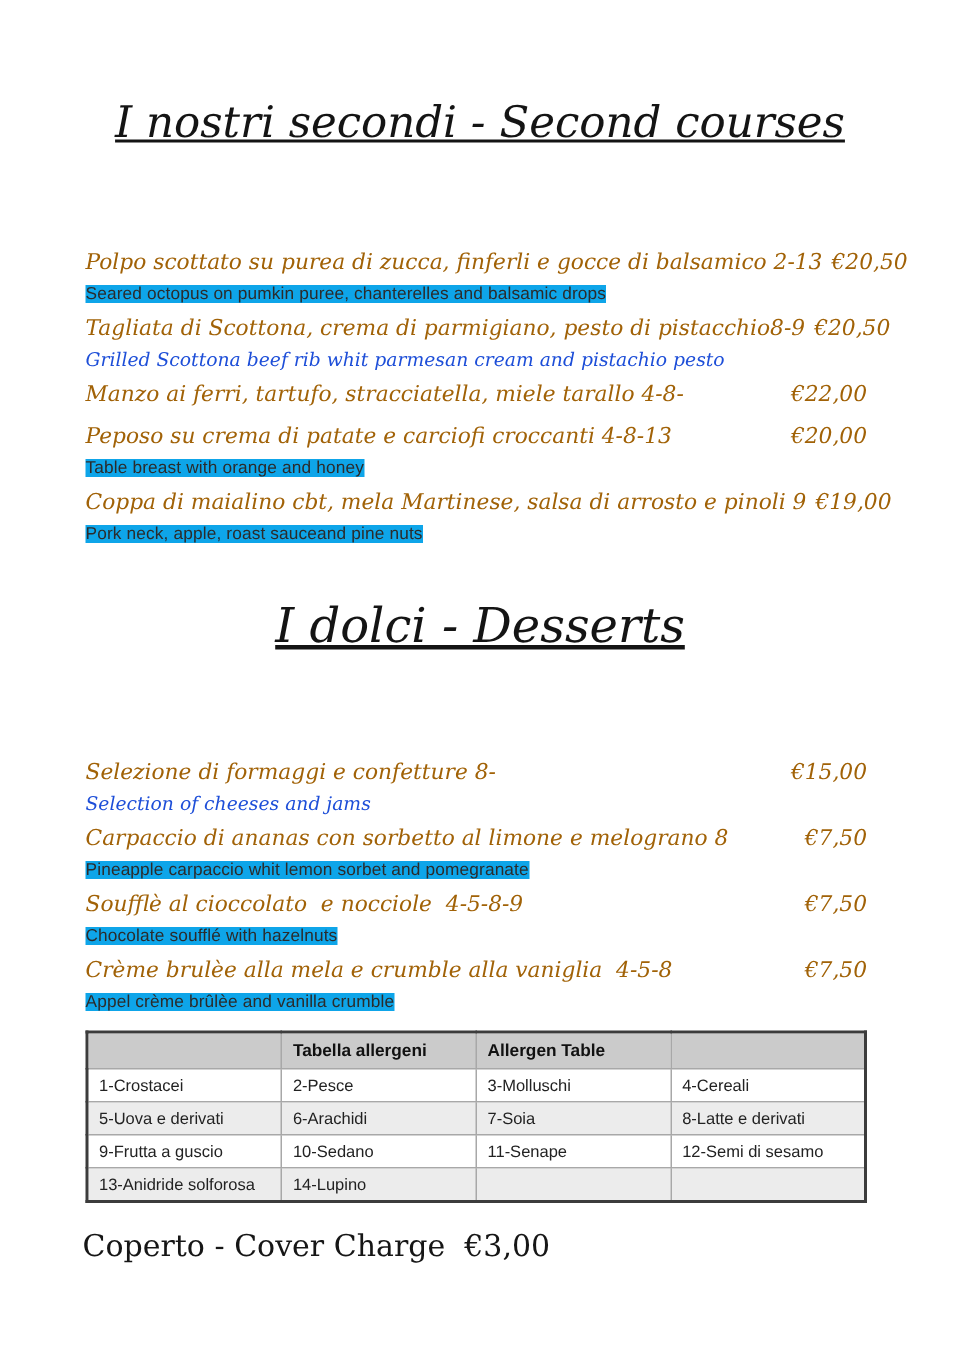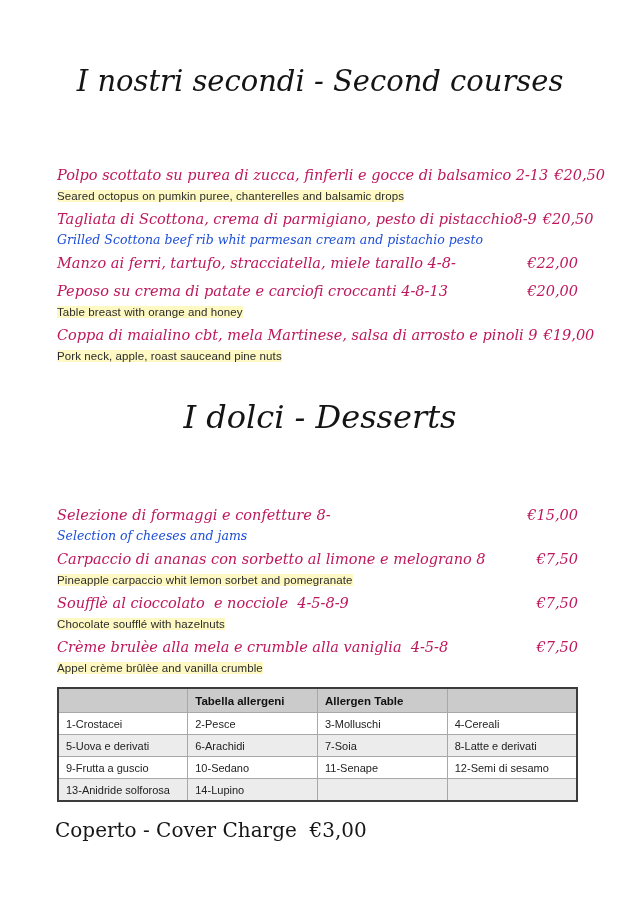--- a/index.html
+++ b/index.html
@@ -20,50 +20,51 @@
   
   .section-title {
     left: 0;
     width: 640px;
     text-align: center;
     font-family: "DejaVu Serif", serif;
     font-style: italic;
     font-weight: normal;
     color: #141414;
     margin: 0;
+    text-decoration: underline;
   }
   #secondi-title { top: 64px; font-size: 29px; }
   #dolci-title   { top: 398px; font-size: 32px; }
 
   
   .menu-list { left: 57px; width: 521px; }
   #secondi-list { top: 163px; }
   #dolci-list   { top: 503px; }
 
   .menu-item { margin: 0 0 3px 0; }
   .item-line {
     display: flex;
     justify-content: space-between;
     align-items: baseline;
     font-family: "DejaVu Serif", serif;
     font-style: italic;
     font-size: 14.5px;
     line-height: 25px;
-    color: #be185d;
+    color: #a16207;
   }
   .item-name  { white-space: pre; }
   .item-price { white-space: pre; margin-left: 6px; }
 
   .item-desc { line-height: 16px; margin-bottom: 2px; }
   .item-desc.sans {
     font-size: 11.5px;
     color: #2b2b2b;
     letter-spacing: 0.1px;
   }
-  .item-desc.sans .hl { background: #fef9c3; }
+  .item-desc.sans .hl { background: #0ea5e9; }
   .item-desc.script {
     font-family: "DejaVu Serif", serif;
     font-style: italic;
     font-size: 12.5px;
     color: #1d4ed8;
   }
 
   
   #allergen-table-wrap { top: 687px; left: 57px; width: 471px; }
   table.allergen {

